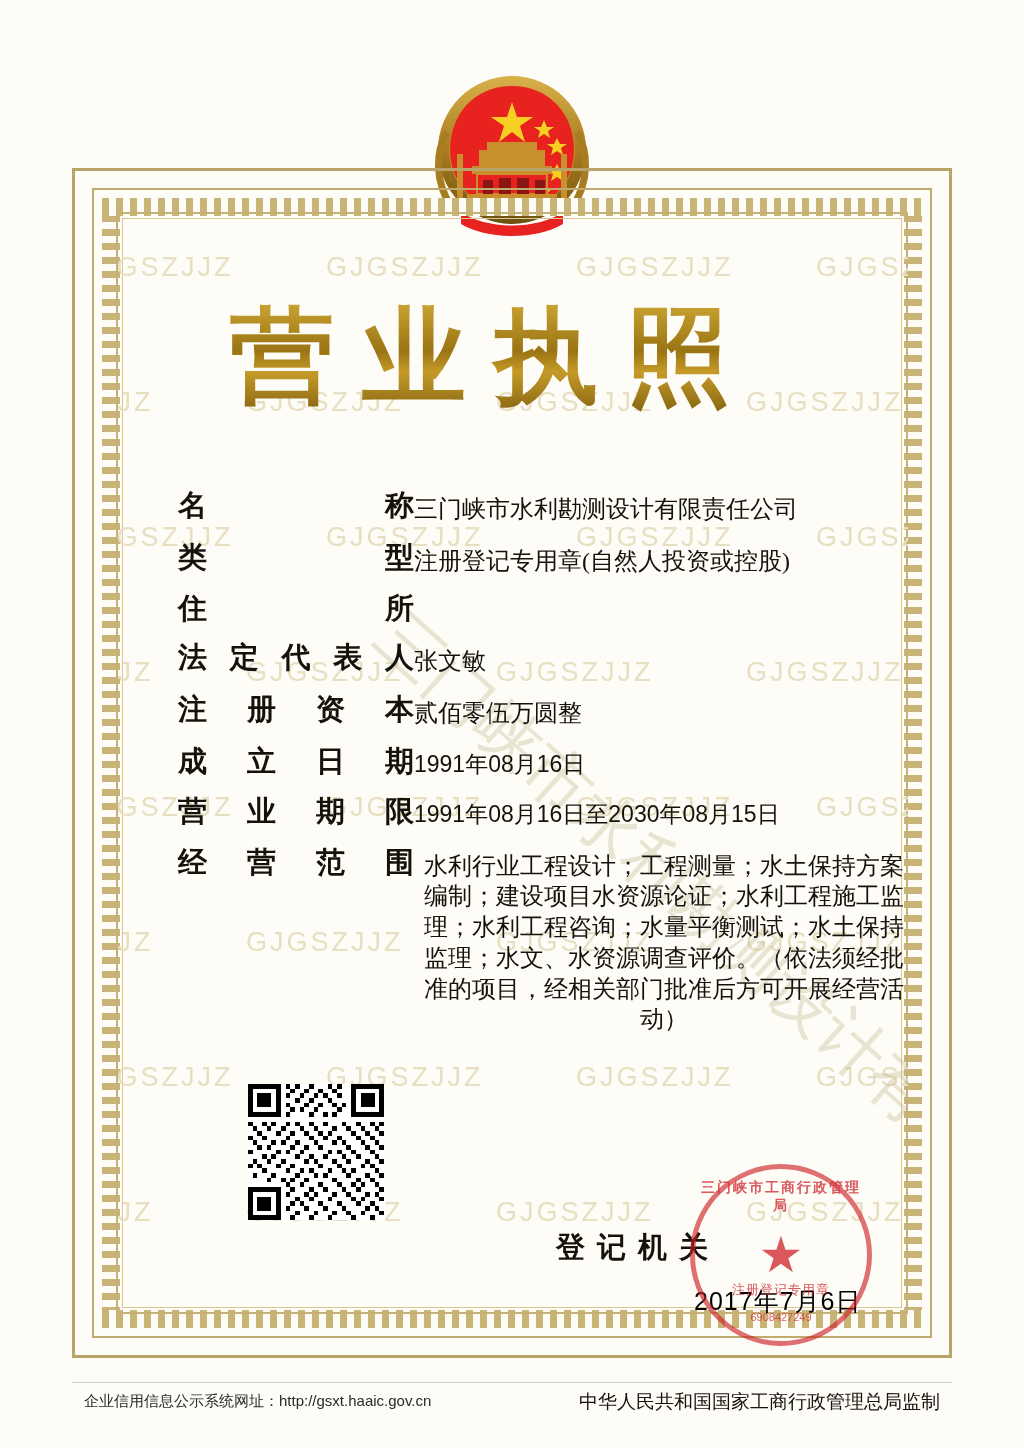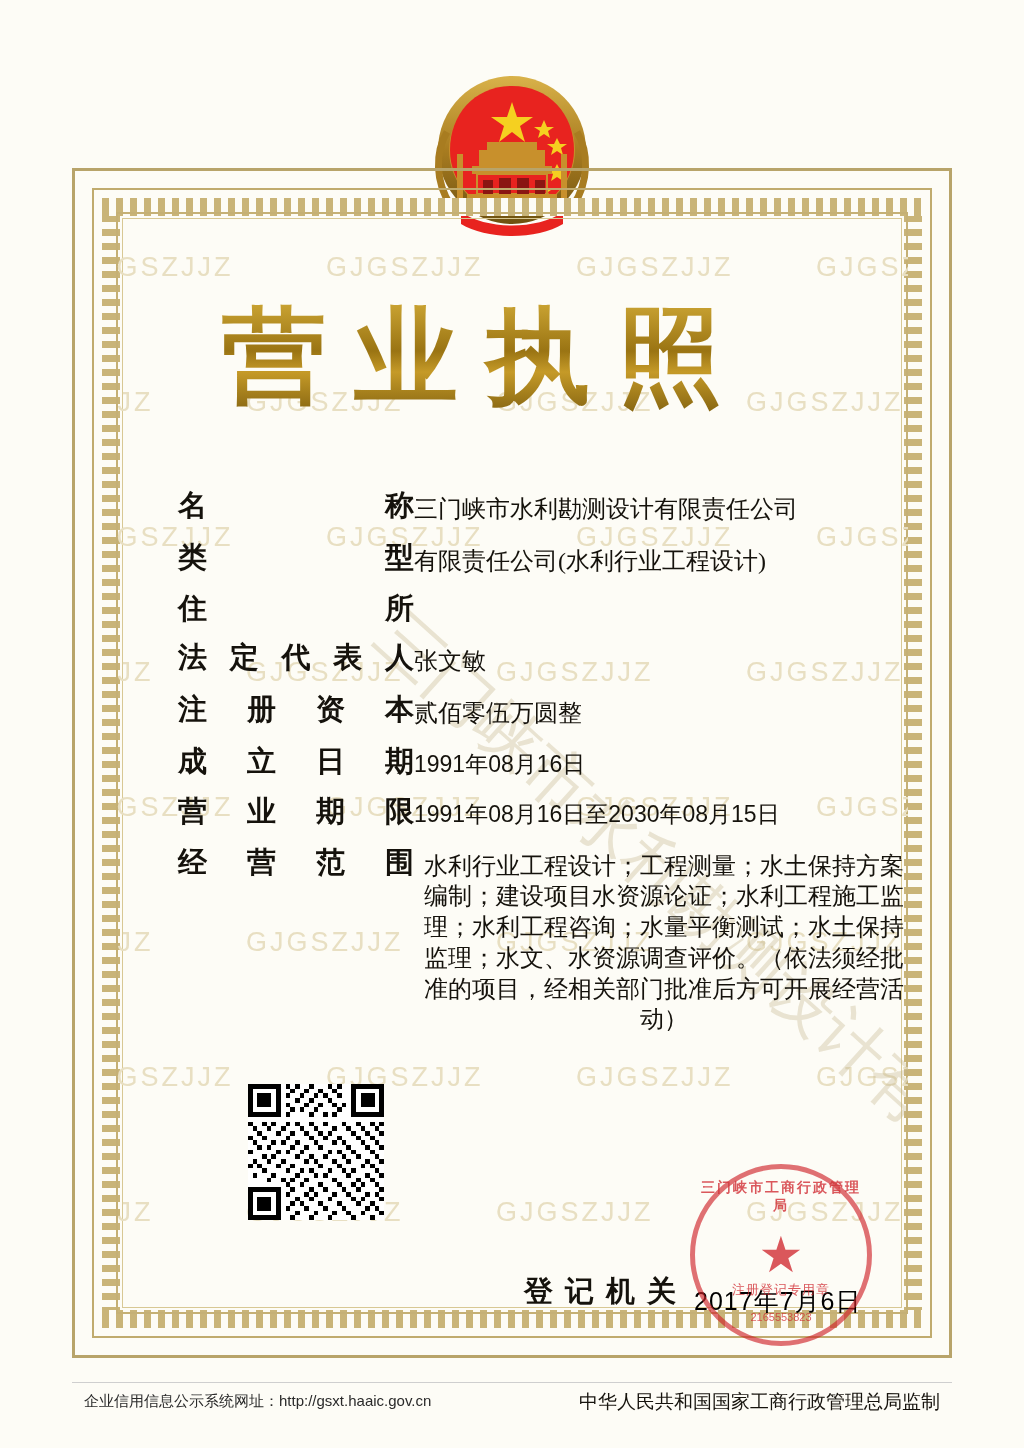--- a/index.html
+++ b/index.html
@@ -97,21 +97,21 @@
     font-size: 66px;
     color: rgba(196,180,140,0.35);
     white-space: nowrap;
     pointer-events: none;
     font-family: "Liberation Serif", serif;
   }
 
   
   .title {
     position: absolute;
-    left: 4px; top: 288px;
+    left: 12px; top: 288px;
     width: 936px;
     text-align: center;
     font-family: "Liberation Serif", serif;
     font-size: 104px;
     font-weight: bold;
     letter-spacing: 28px;
     text-indent: 28px;
     color: #8a6a12;
     background: linear-gradient(180deg, #d9b23c 0%, #9a7413 45%, #c59a28 60%, #6f5209 100%);
     -webkit-background-clip: text;
@@ -176,26 +176,25 @@
   .qr {
     position: absolute;
     left: 248px; top: 1084px;
     width: 136px; height: 136px;
     background: #fff;
   }
 
   
   .registry {
     position: absolute;
-    left: 524px; top: 1228px;
+    left: 556px; top: 1228px;
     font-size: 29px;
     font-weight: bold;
     letter-spacing: 12px;
     color: #15120c;
-    margin-top: 44px;
   }
   .issue-date {
     position: absolute;
     left: 694px; top: 1285px;
     font-size: 25px;
     color: #000000;
     letter-spacing: 1px;
     font-family: "Liberation Sans", sans-serif;
   }
   .issue-date .cn { font-family: "Liberation Serif", serif; }
@@ -367,21 +366,21 @@
         <span>称</span>
       </div>
       <div class="val">三门峡市水利勘测设计有限责任公司</div>
     </div>
 
     <div class="row">
       <div class="lbl">
         <span>类</span>
         <span>型</span>
       </div>
-      <div class="val">有限责任公司(水利行业工程设计)</div>
+      <div class="val">注册登记专用章(自然人投资或控股)</div>
     </div>
 
     <div class="row">
       <div class="lbl">
         <span>住</span>
         <span>所</span>
       </div>
     </div>
 
     <div class="row">
@@ -652,20 +651,20 @@
   <div class="registry">登记机关</div>
 
   <div class="issue-date">
     <span>2017</span><span class="cn">年</span><span>7</span><span class="cn">月</span><span>6</span><span class="cn">日</span>
   </div>
 
   <div class="seal">
     <div class="arc-top">三门峡市工商行政管理局</div>
     <div class="star">★</div>
     <div class="arc-bottom">注册登记专用章</div>
-    <div class="code">2165553823</div>
+    <div class="code">6908427249</div>
   </div>
 
   <div class="footer-line"></div>
   <div class="footer-left">企业信用信息公示系统网址：http://gsxt.haaic.gov.cn</div>
   <div class="footer-right">中华人民共和国国家工商行政管理总局监制</div>
 
 </div>
 
 </body></html>

